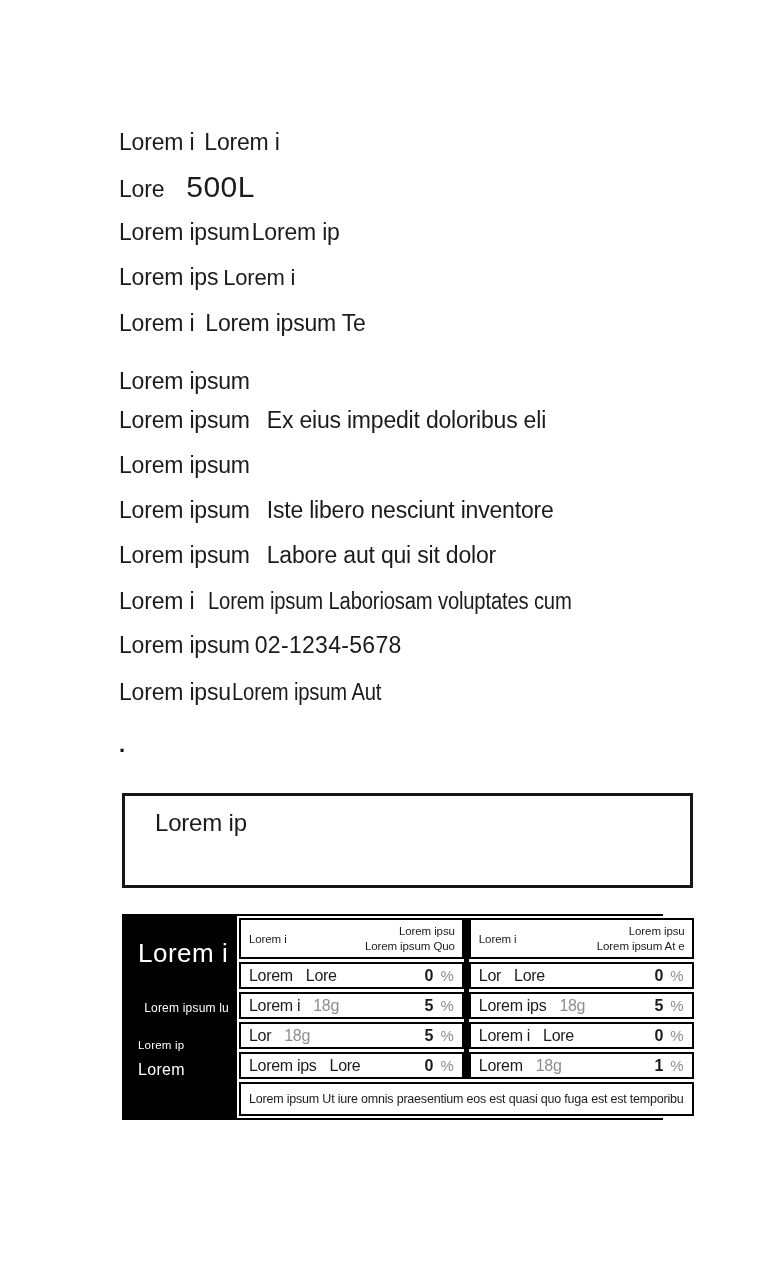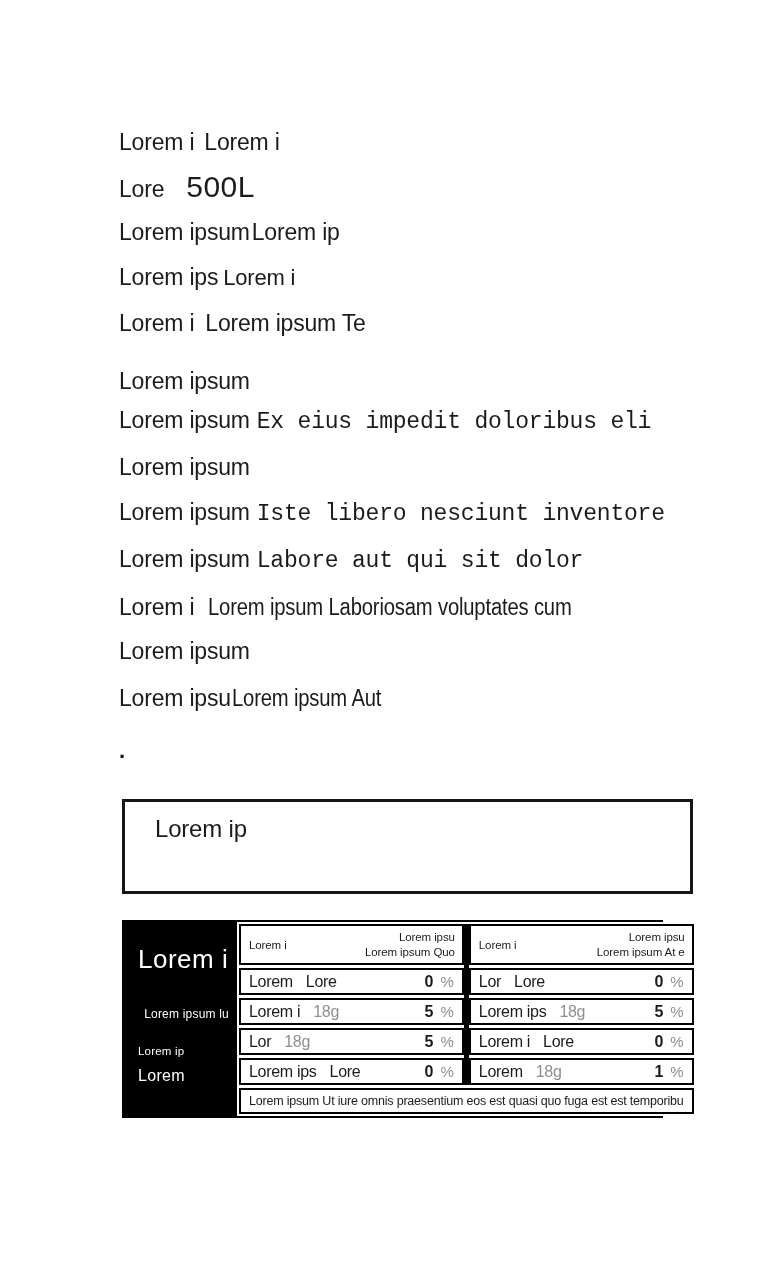--- a/index.html
+++ b/index.html
@@ -16,21 +16,21 @@
   .info-row .val{letter-spacing:-0.2px;}
   .row-1 .val{margin-left:10px;}
   .row-1{margin-bottom:14px;}
   .row-2 .val{margin-left:22px;font-size:30px;line-height:34px;font-weight:300;letter-spacing:0.5px;}
   .row-2{margin-bottom:14px;}
   .row-3 .val{margin-left:2px;}
   .row-4 .val{margin-left:5px;font-size:22px;}
   .row-5 .val{margin-left:11px;text-align:center;}
   .row-5{margin-bottom:30px;}
   .row-6{margin-bottom:11px;}
-  .row-7 .val,.row-8 .val,.row-9 .val,.row-10 .val{margin-left:7px;font-family:Liberation Mono, monospace;}
+  .row-7 .val,.row-8 .val,.row-9 .val,.row-10 .val{margin-left:17px;}
   .row-10{margin-bottom:18px;}
   .row-11 .val{margin-left:14px;}
   .row-11{margin-bottom:16px;}
   .row-12 .val{margin-left:5px;letter-spacing:0.3px;}
   .row-12{margin-bottom:19px;}
   .row-13 .val{margin-left:1px;}
   .row-13{margin-bottom:35px;}
   .condensed{display:inline-block;transform:scaleX(0.88);transform-origin:left bottom;}
 
   
@@ -59,21 +59,21 @@
   .cell{border:2px solid #000;box-sizing:border-box;background:#fff;}
   .head-cell{height:41px;display:flex;align-items:center;justify-content:space-between;padding:2px 7px 2px 8px;}
   .head-label{font-size:11.5px;letter-spacing:-0.1px;}
   .head-right{text-align:right;font-size:11.5px;line-height:1.3;letter-spacing:-0.1px;}
   .fact-row{height:27px;display:flex;align-items:center;padding:0 8px;margin-top:0;}
   .fact-row .name{font-size:16px;letter-spacing:-0.3px;}
   .fact-row .amount{font-size:16px;margin-left:13px;letter-spacing:-0.3px;}
   .fact-row .amount.muted{color:#8e8e8e;font-weight:300;text-align:right;}
   .fact-row .value{margin-left:auto;font-size:16px;font-weight:700;}
   .fact-row .unit{font-size:15px;color:#8e8e8e;margin-left:7px;}
-  .foot-cell{margin-top:3px;height:26px;display:flex;align-items:center;padding:0 8px;font-size:12.5px;letter-spacing:-0.2px;white-space:nowrap;}
+  .foot-cell{margin-top:3px;height:34px;display:flex;align-items:center;padding:0 8px;font-size:12.5px;letter-spacing:-0.2px;white-space:nowrap;}
 </style>
 </head>
 <body>
 
 <div class="page">
 
   <div class="info-row row-1">
     <span class="lbl">Lorem i</span>
     <span class="val">Lorem i</span>
   </div>
@@ -110,20 +110,21 @@
   <div class="info-row row-10">
     <span class="lbl">Lorem ipsum</span>
     <span class="val">Labore aut qui sit dolor</span>
   </div>
   <div class="info-row row-11">
     <span class="lbl">Lorem i</span>
     <span class="val condensed">Lorem ipsum Laboriosam voluptates cum</span>
   </div>
   <div class="info-row row-12">
     <span class="lbl">Lorem ipsum</span>
+    <span class="val">02-1234-5678</span>
   </div>
   <div class="info-row row-13">
     <span class="lbl">Lorem ipsu</span>
     <span class="val condensed">Lorem ipsum Aut</span>
   </div>
 
   <div class="note">
     <span class="bullet">·</span>
   </div>
 

